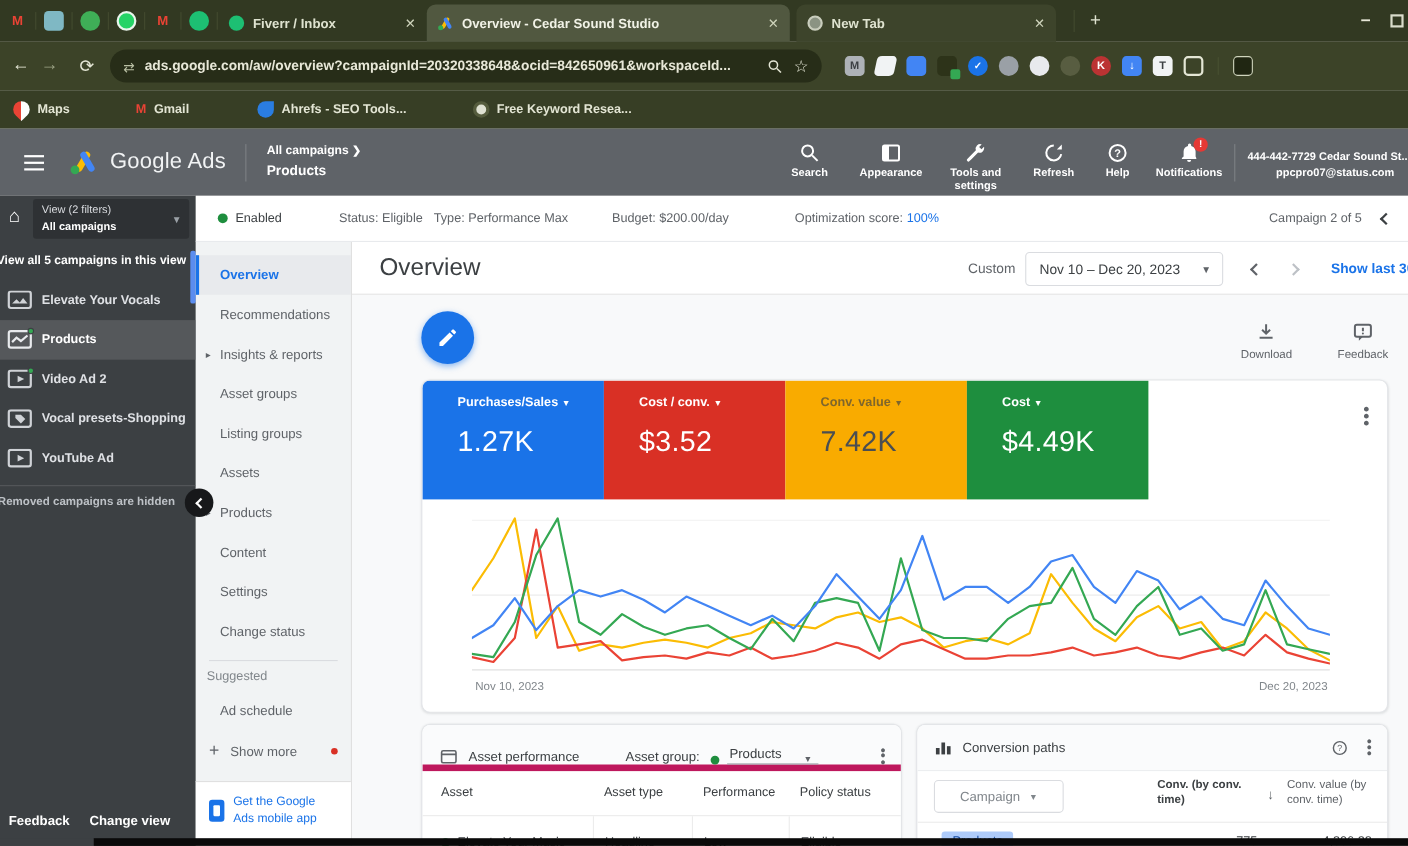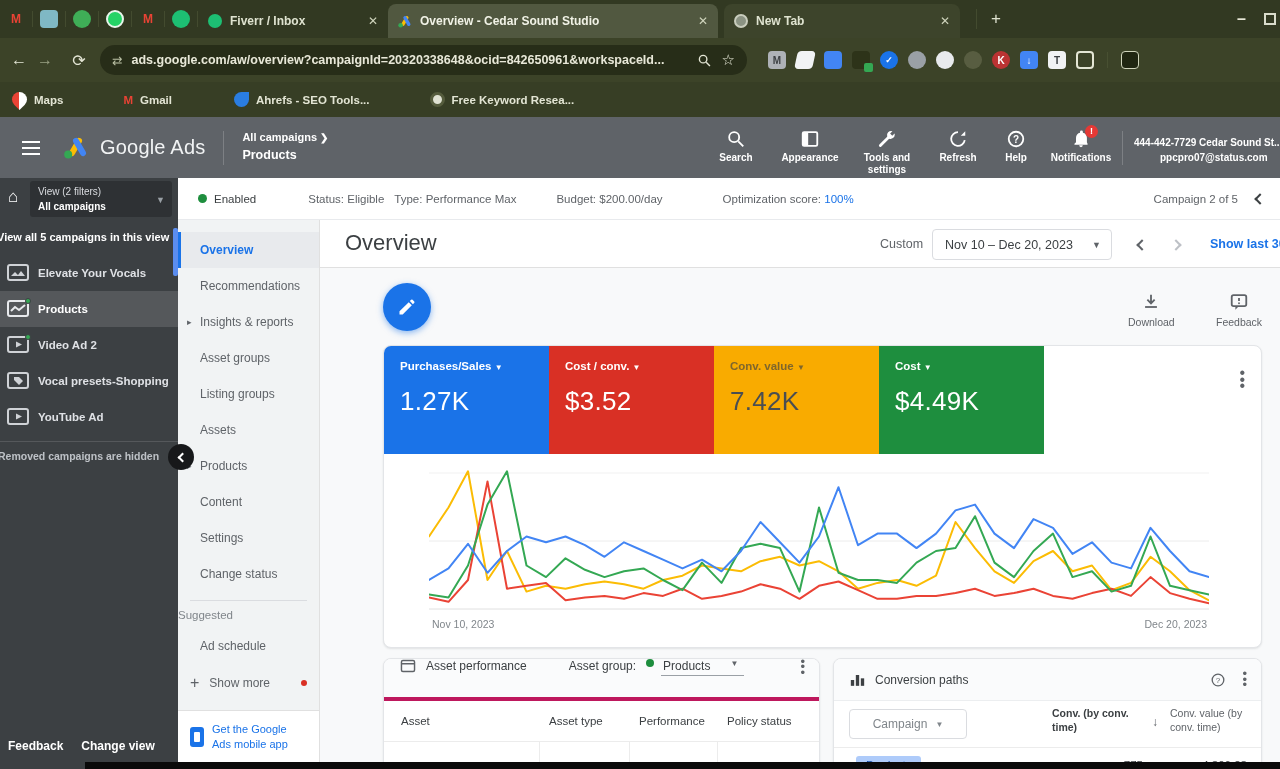--- a/index.html
+++ b/index.html
@@ -44,21 +44,21 @@
   .nav-item{height:36px;display:flex;align-items:center;padding-left:22px;position:relative}
   .nav-item.sel{background:#e8eaed;color:#1a73e8;font-weight:bold}
   .nav-item.sel::before{content:"";position:absolute;left:0;top:0;bottom:0;width:3px;background:#1a73e8}
   .nav-item .tri{position:absolute;left:9px;font-size:9px;color:#5f6368}
   
   .titlerow{left:320px;top:220px;width:960px;height:48px;background:#fff;border-bottom:1px solid #e0e0e0}
   .chev{display:inline-block;width:8px;height:8px;border-right:2px solid #5f6368;border-bottom:2px solid #5f6368}
   .chev.left{transform:rotate(135deg)}
   .chev.right{transform:rotate(-45deg)}
   .card{background:#fff;border:1px solid #e3e5e8;border-radius:8px;box-shadow:0 1px 2px rgba(60,64,67,.12)}
-  .tile{width:165px;height:108px;color:#fff;padding:14px 0 0 16px}
+  .tile{width:165px;height:108px;color:#fff;padding:14px 0 0 32px}
   .tile .tl{font-size:11.5px;font-weight:bold}
   .tile .tv{font-size:26px;font-weight:normal;margin-top:14px;letter-spacing:.3px}
   .dots{color:#5f6368;font-size:16px;letter-spacing:0;line-height:.42;text-align:center}
   .iconlabel{display:flex;flex-direction:column;align-items:center;color:#5f6368;font-size:10.5px}
   .thead{font-size:11.5px;color:#3c4043}
   .vline{border-left:1px solid #ececec}
   .chip-blue{background:#aecbfa;color:#174ea6;font-size:11.5px;padding:3px 10px;border-radius:3px;display:inline-block}
 </style>
 </head>
 <body>
@@ -334,21 +334,21 @@
   <div class="nav-item">
       <span>Content</span>
     </div>
   <div class="nav-item">
       <span>Settings</span>
     </div>
   <div class="nav-item">
       <span>Change status</span>
     </div>
   <div style="height:1px;background:#dadce0;margin:8px 12px"></div>
-  <div style="color:#80868b;font-size:11.5px;height:22px">Suggested</div>
+  <div style="padding-left:10px;color:#80868b;font-size:11.5px;height:22px">Suggested</div>
   <div class="nav-item" style="height:30px">
       <span>Ad schedule</span>
     </div>
   <div class="nav-item" style="height:44px;padding-left:12px">
     <span style="font-size:16px;margin-right:10px;color:#5f6368">+</span>
     <span>Show more</span>
     <span style="width:6px;height:6px;border-radius:50%;background:#d93025;margin-left:auto;margin-right:12px"></span>
   </div>
   <div style="position:absolute;left:0;bottom:7px;width:100%;height:52px;background:#fff;border-top:1px solid #e0e0e0;display:flex;align-items:center;padding-left:12px">
     <span style="width:14px;height:20px;background:#1a73e8;border-radius:3px;margin-right:8px;display:flex;align-items:center;justify-content:center">
@@ -422,21 +422,21 @@
   <polyline points="0.0,73.5 19.5,44.5 39.0,8.3 58.5,117.0 78.0,88.0 97.5,128.6 117.0,122.8 136.5,125.7 156.0,121.3 175.5,118.5 195.0,121.3 214.5,125.7 234.0,117.0 253.5,112.7 273.0,102.5 292.5,105.4 312.0,108.3 331.5,98.2 351.0,93.8 370.5,102.5 390.0,98.2 409.5,108.3 429.0,125.7 448.5,119.9 468.0,117.0 487.5,122.8 507.0,112.7 526.5,59.0 546.0,85.1 565.5,108.3 585.0,119.9 604.5,98.2 624.0,88.0 643.5,108.3 663.0,102.5 682.5,127.2 702.0,119.9 721.5,93.8 741.0,108.3 760.5,127.2 780.0,137.3" fill="none" stroke="#fbbc04" stroke-width="2" stroke-linejoin="round" stroke-linecap="round"></polyline>
       <polyline points="0.0,134.4 19.5,138.8 39.0,117.0 58.5,18.4 78.0,125.7 97.5,122.8 117.0,119.9 136.5,137.3 156.0,134.4 175.5,132.9 195.0,135.8 214.5,130.1 234.0,132.9 253.5,125.7 273.0,135.8 292.5,132.9 312.0,128.6 331.5,121.3 351.0,125.7 370.5,135.8 390.0,122.8 409.5,118.5 429.0,127.2 448.5,135.8 468.0,135.8 487.5,132.9 507.0,132.9 526.5,130.1 546.0,125.7 565.5,132.9 585.0,130.1 604.5,125.7 624.0,132.9 643.5,135.8 663.0,130.1 682.5,125.7 702.0,132.9 721.5,114.1 741.0,130.1 760.5,135.8 780.0,140.2" fill="none" stroke="#ea4335" stroke-width="2" stroke-linejoin="round" stroke-linecap="round"></polyline>
       <polyline points="0.0,131.5 19.5,134.4 39.0,102.5 58.5,41.6 78.0,8.3 97.5,102.5 117.0,114.1 136.5,95.3 156.0,106.8 175.5,114.1 195.0,108.3 214.5,105.4 234.0,117.0 253.5,127.2 273.0,99.6 292.5,119.9 312.0,85.1 331.5,80.8 351.0,85.1 370.5,128.6 390.0,44.5 409.5,109.8 429.0,117.0 448.5,117.0 468.0,119.9 487.5,99.6 507.0,88.0 526.5,85.1 546.0,53.2 565.5,99.6 585.0,114.1 604.5,88.0 624.0,70.6 643.5,114.1 663.0,108.3 682.5,128.6 702.0,122.8 721.5,73.5 741.0,122.8 760.5,127.2 780.0,131.5" fill="none" stroke="#34a853" stroke-width="2" stroke-linejoin="round" stroke-linecap="round"></polyline>
       <polyline points="0.0,117.0 19.5,105.4 39.0,80.8 58.5,109.8 78.0,88.0 97.5,73.5 117.0,79.3 136.5,73.5 156.0,82.2 175.5,93.8 195.0,79.3 214.5,88.0 234.0,96.7 253.5,105.4 273.0,96.7 292.5,108.3 312.0,88.0 331.5,59.0 351.0,79.3 370.5,99.6 390.0,73.5 409.5,24.2 429.0,82.2 448.5,70.6 468.0,70.6 487.5,85.1 507.0,70.6 526.5,47.4 546.0,41.6 565.5,70.6 585.0,85.1 604.5,56.1 624.0,64.8 643.5,90.9 663.0,79.3 682.5,99.6 702.0,105.4 721.5,64.8 741.0,88.0 760.5,108.3 780.0,114.1" fill="none" stroke="#4285f4" stroke-width="2" stroke-linejoin="round" stroke-linecap="round"></polyline>
     </svg>
   <span style="position:absolute;left:48px;top:272px;font-size:10.5px;color:#80868b">Nov 10, 2023</span>
   <span style="position:absolute;right:54px;top:272px;font-size:10.5px;color:#80868b">Dec 20, 2023</span>
 </div>
 
 <div class="abs card" style="left:383px;top:658px;width:437px;height:130px;overflow:hidden">
-  <div style="height:42px;background:#fafbfc;border-bottom:4px solid #be185d;display:flex;align-items:flex-start">
+  <div style="height:42px;background:#fafbfc;border-bottom:6px solid #be185d;display:flex;align-items:flex-end">
     <svg width="16" height="14" viewBox="0 0 22 18" style="margin-left:16px">
         <rect x="2" y="1.5" width="18" height="15" rx="2" fill="none" stroke="#5f6368" stroke-width="2"></rect>
         <line x1="2" y1="6" x2="20" y2="6" stroke="#5f6368" stroke-width="2"></line>
       </svg>
     <span style="margin-left:10px;font-size:12px;color:#3c4043">Asset performance</span>
     <span style="margin-left:42px;font-size:12px;color:#3c4043">Asset group:</span>
     <span class="gdot" style="margin-left:10px;width:8px;height:8px"></span>
     <span style="font-size:12px;color:#3c4043;border-bottom:1px solid #9aa0a6;padding:0 34px 2px 2px">Products</span>
     <span style="font-size:8px;color:#5f6368;margin-left:-14px">▼</span>
     <span class="dots" style="margin-left:auto;margin-right:14px;font-size:13px">•<br>•<br>•</span>

